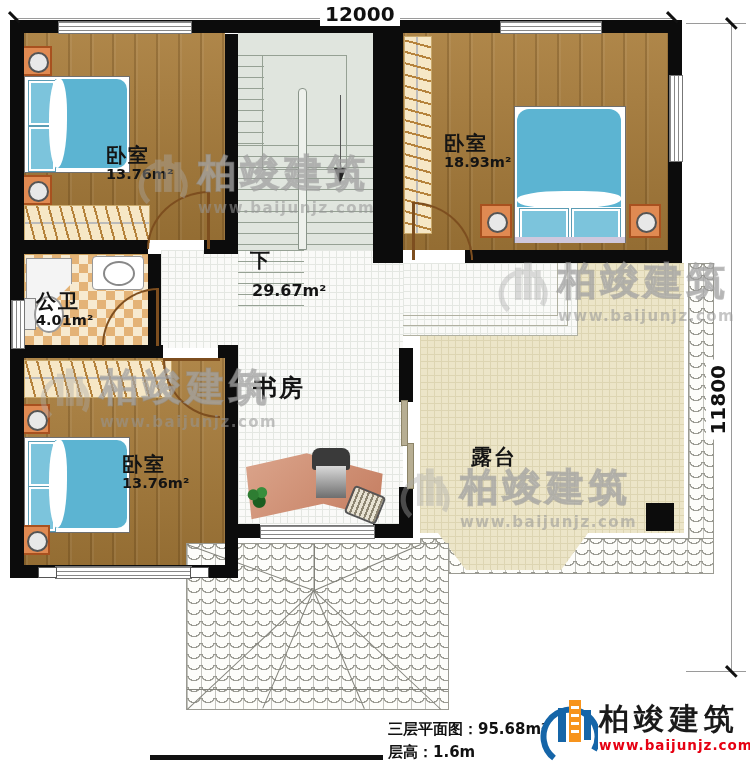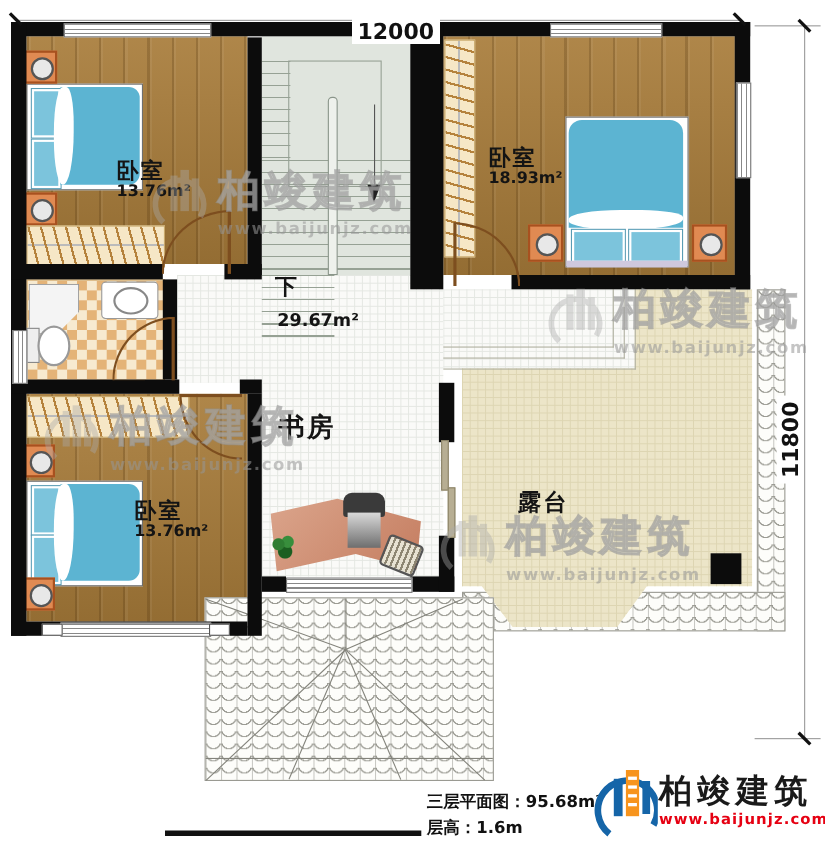--- a/index.html
+++ b/index.html
@@ -185,36 +185,40 @@
   <div class="win-h" style="left:260px;top:525px;width:113px;height:12px;"></div>
 
   <div class="arc" style="left:147px;top:191px;width:58px;height:56px;border-radius:100% 0 0 0;border-top-width:2px;border-left-width:2px;border-right-width:3px;"></div>
   <div class="arc" style="left:102px;top:288px;width:52px;height:56px;border-radius:100% 0 0 0;border-top-width:2px;border-left-width:2px;border-right-width:3px;"></div>
   <div class="arc" style="left:163px;top:358px;width:55px;height:55px;border-radius:0 0 0 100%;border-bottom-width:2px;border-left-width:2px;border-top-width:3px;"></div>
   <div class="arc" style="left:412px;top:202px;width:56px;height:56px;border-radius:0 100% 0 0;border-top-width:2px;border-right-width:2px;border-left-width:3px;"></div>
 
   <div class="dimline" style="left:14px;top:18px;width:658px;height:1px;"></div>
   <div class="tick" style="left:7px;top:16px;"></div>
   <div class="tick" style="left:665px;top:16px;"></div>
-  <div class="dimtxt" style="left:320px;top:16px;">12000</div>
+  <div class="dimtxt" style="left:320px;top:2px;">12000</div>
 
   <div class="dimline" style="left:731px;top:24px;width:1px;height:648px;"></div>
   <div class="dimline" style="left:686px;top:23px;width:60px;height:1px;"></div>
   <div class="dimline" style="left:686px;top:671px;width:60px;height:1px;"></div>
   <div class="tick" style="left:724px;top:22px;"></div>
   <div class="tick" style="left:724px;top:670px;"></div>
   <div class="dimtxtv dimtxt" style="left:706px;top:360px;writing-mode:vertical-rl;transform:rotate(180deg);padding:5px 0;">11800</div>
 
   <div class="rlabel" style="left:106px;top:144px;width:100px;">
     <div class="rname">卧室</div>
     <div class="rarea">13.76m²</div>
   </div>
   <div class="rlabel" style="left:444px;top:132px;width:100px;">
     <div class="rname">卧室</div>
     <div class="rarea">18.93m²</div>
+  </div>
+  <div class="rlabel" style="left:36px;top:290px;width:100px;">
+    <div class="rname">公卫</div>
+    <div class="rarea">4.01m²</div>
   </div>
   <div class="rlabel" style="left:250px;top:249px;width:36px;">
     <div class="rname">下</div>
   </div>
   <div class="rlabel" style="left:252px;top:281px;width:100px;">
     <div style="font-size:16px;">29.67m²</div>
   </div>
   <div class="rlabel" style="left:253px;top:377px;width:100px;">
     <div class="rname" style="font-size:24px;">书房</div>
   </div>

